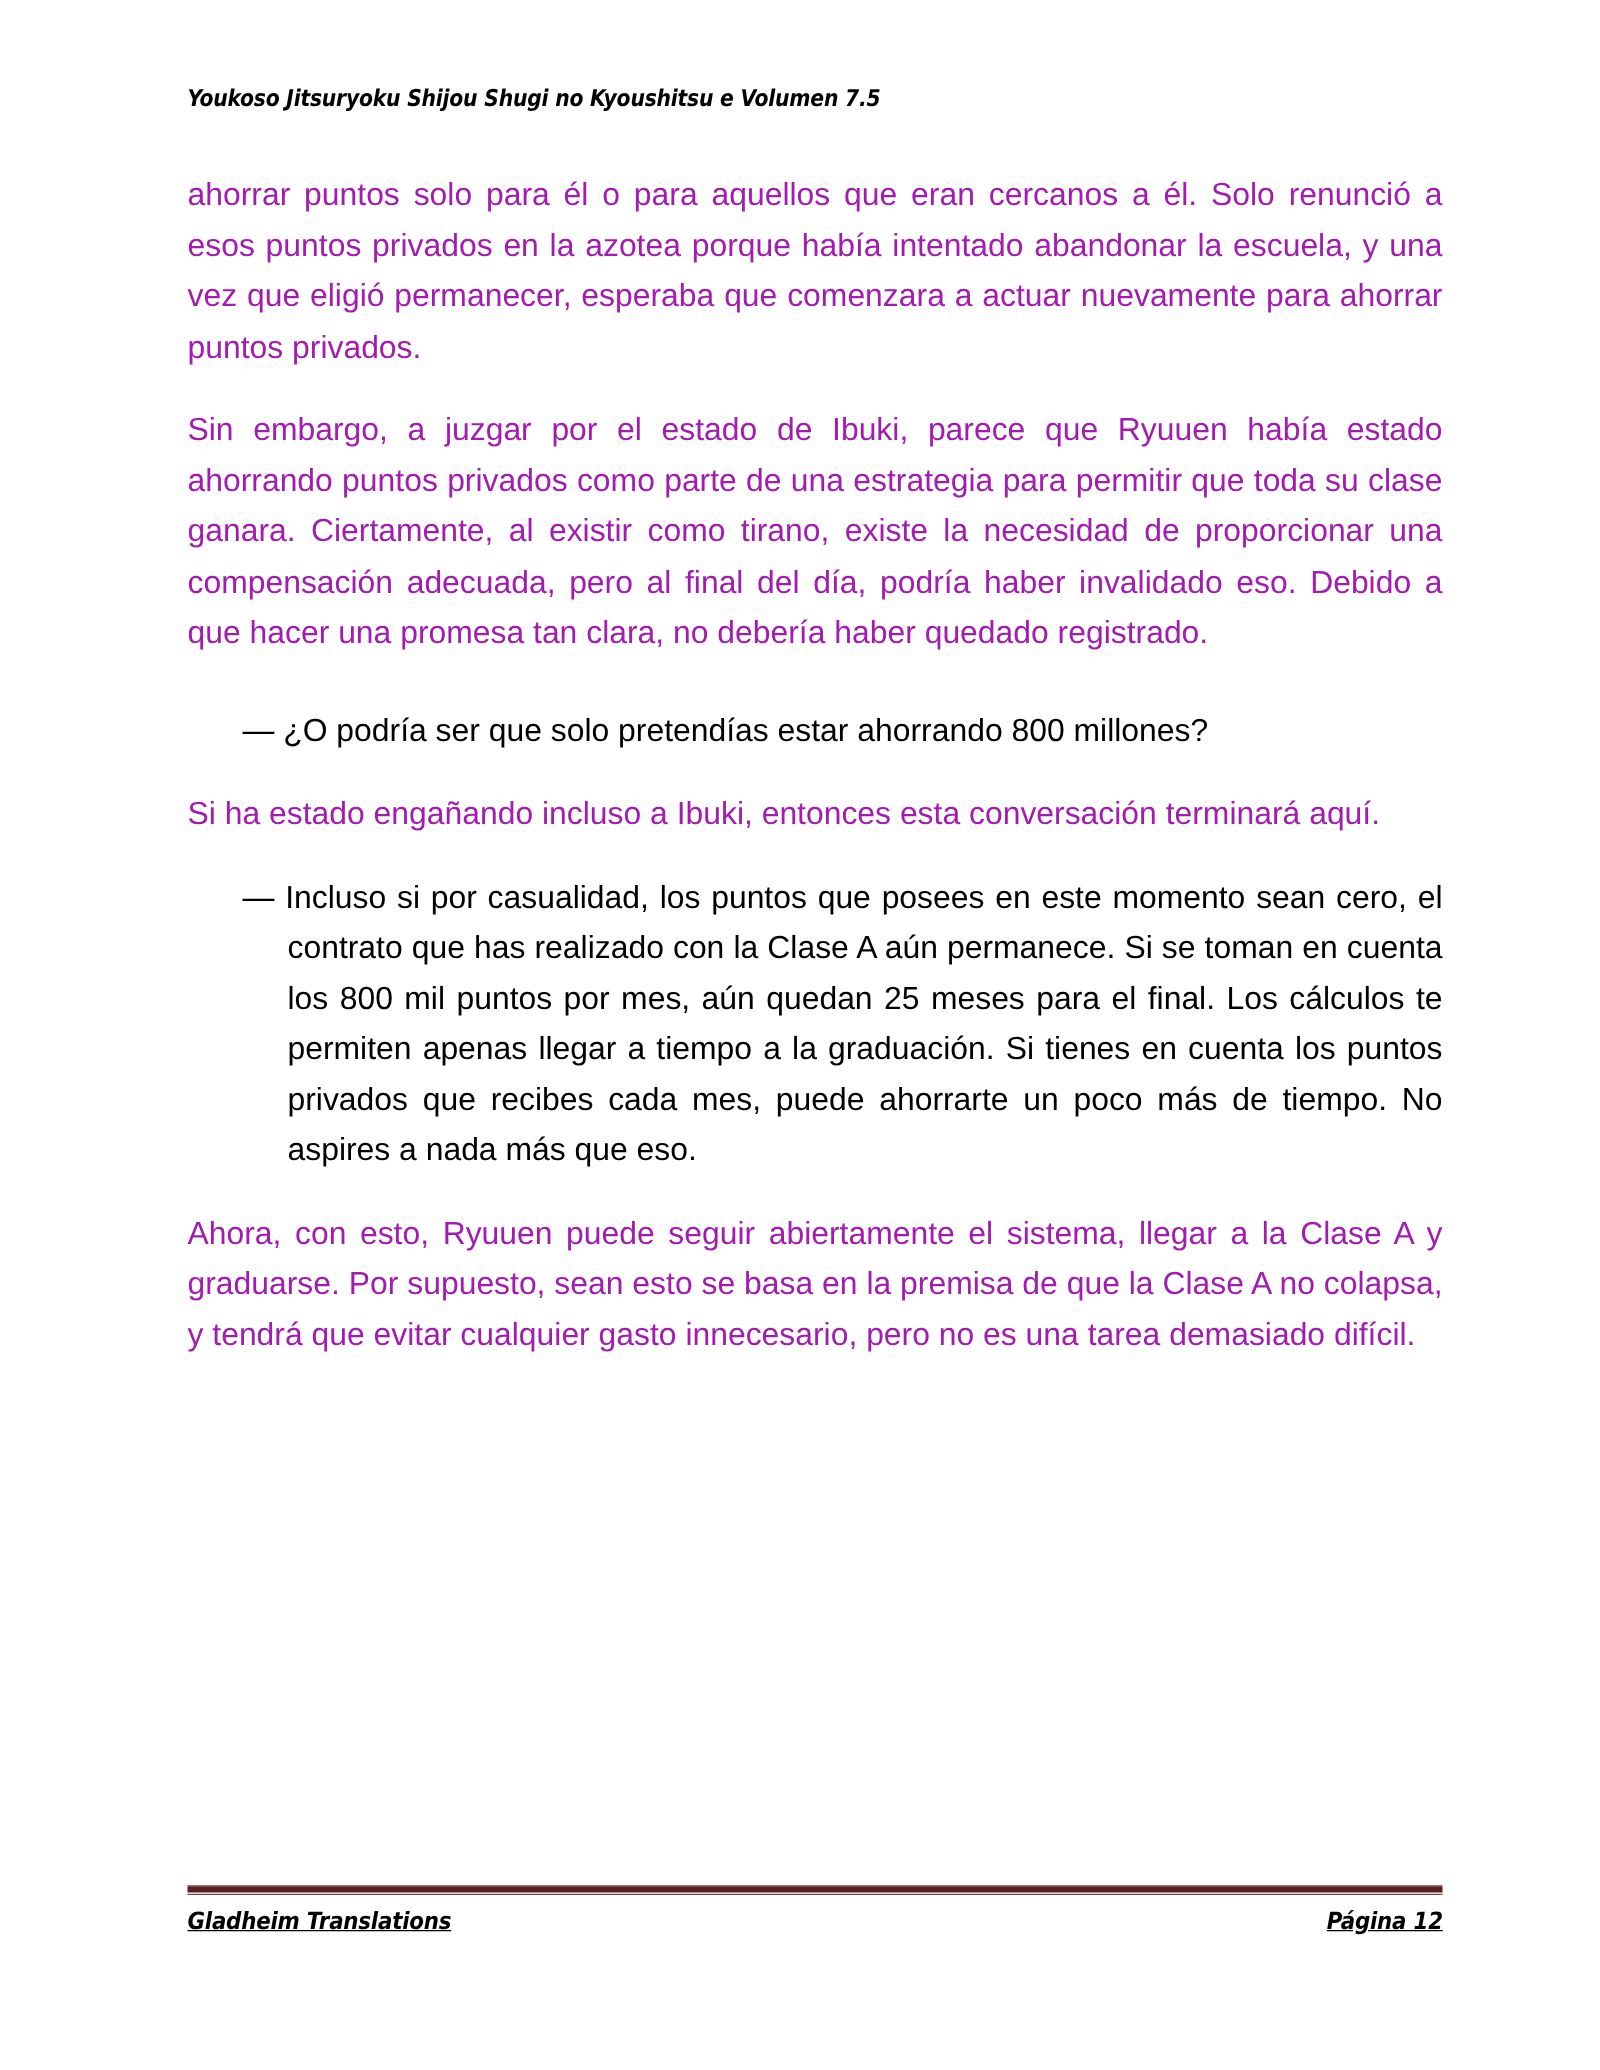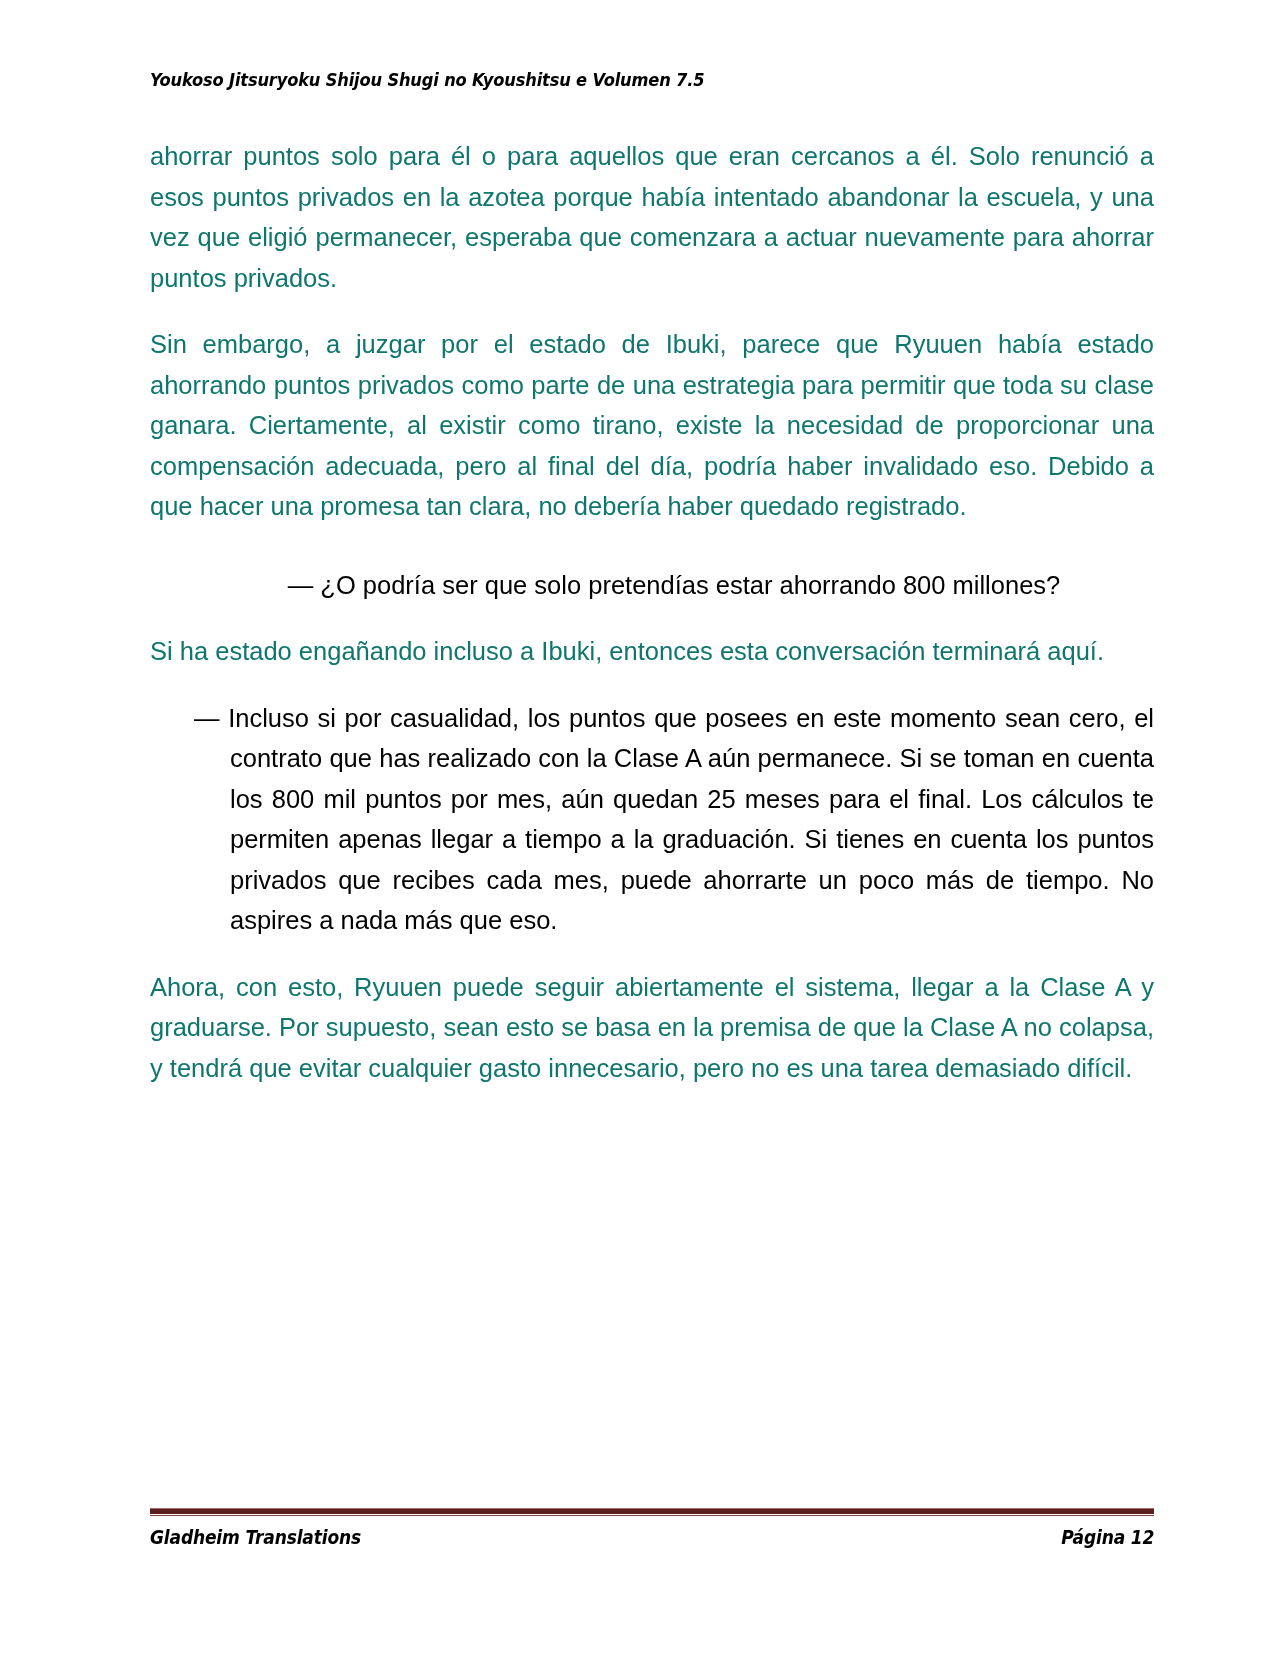--- a/index.html
+++ b/index.html
@@ -51,21 +51,21 @@
     width: 1004px;
   }
 
   p.para {
     margin: 0 0 26px 0;
     font-family: "Liberation Sans", sans-serif;
     font-size: 25.5px;
     line-height: 40.5px;
     text-align: justify;
     text-justify: inter-word;
-    color: #0f766e;
+    color: #a21caf;
     -webkit-hyphens: none;
     hyphens: none;
   }
 
   p.para:last-child {
     margin-bottom: 0;
   }
 
   
   p.dialogue {
@@ -75,21 +75,21 @@
     font-family: "Liberation Sans", sans-serif;
     font-size: 25.5px;
     line-height: 40.5px;
     text-align: justify;
     text-justify: inter-word;
     color: #000000;
   }
 
   
   p.dialogue.single-line {
-    text-align: center;
+    text-align: left;
     margin-top: 38px;
   }
 
   .dash {
     font-family: "Liberation Sans", sans-serif;
   }
 
   
   .footer-rule {
     position: absolute;
@@ -127,20 +127,21 @@
   }
 
   .page-footer {
     position: absolute;
     left: 108px;
     top: 1524px;
     width: 1004px;
     display: flex;
     align-items: flex-end;
     justify-content: space-between;
+    text-decoration: underline;
   }
 
   .footer-left,
   .footer-right {
     font-family: "DejaVu Sans", sans-serif;
     font-weight: bold;
     font-style: italic;
     font-size: 19px;
     line-height: 26px;
     letter-spacing: -0.2px;

